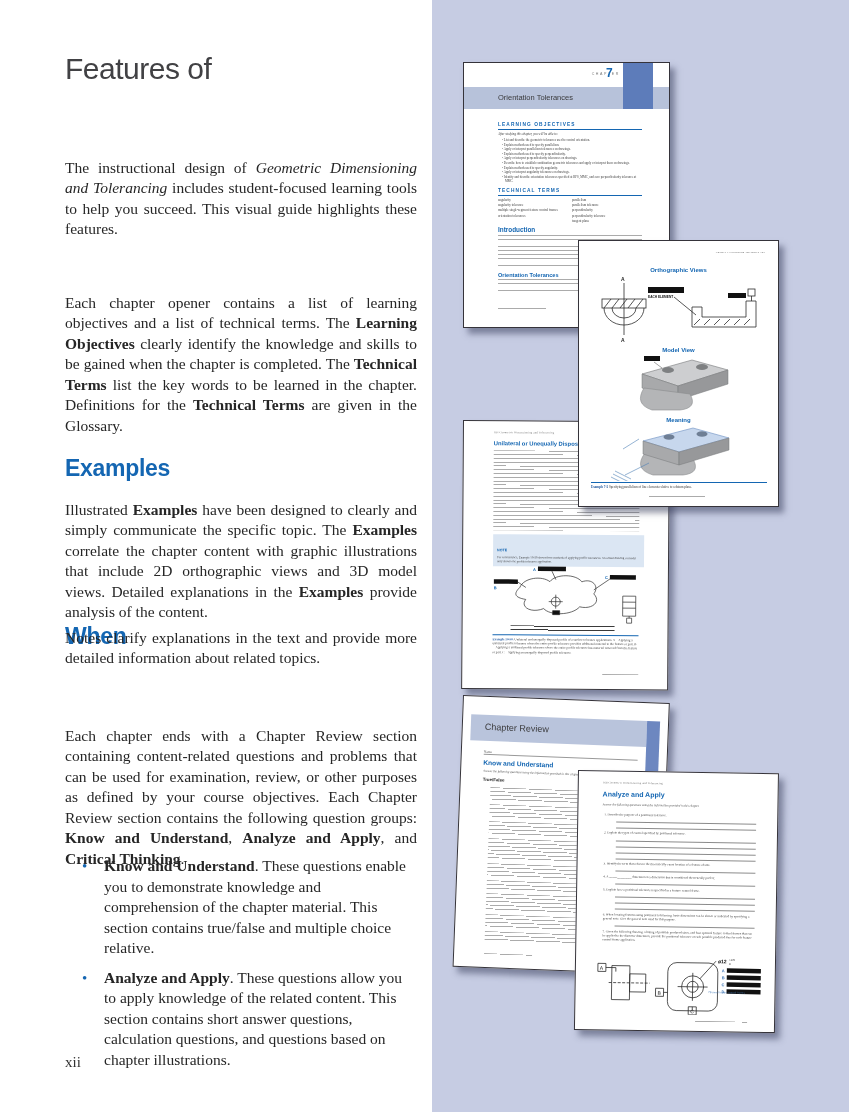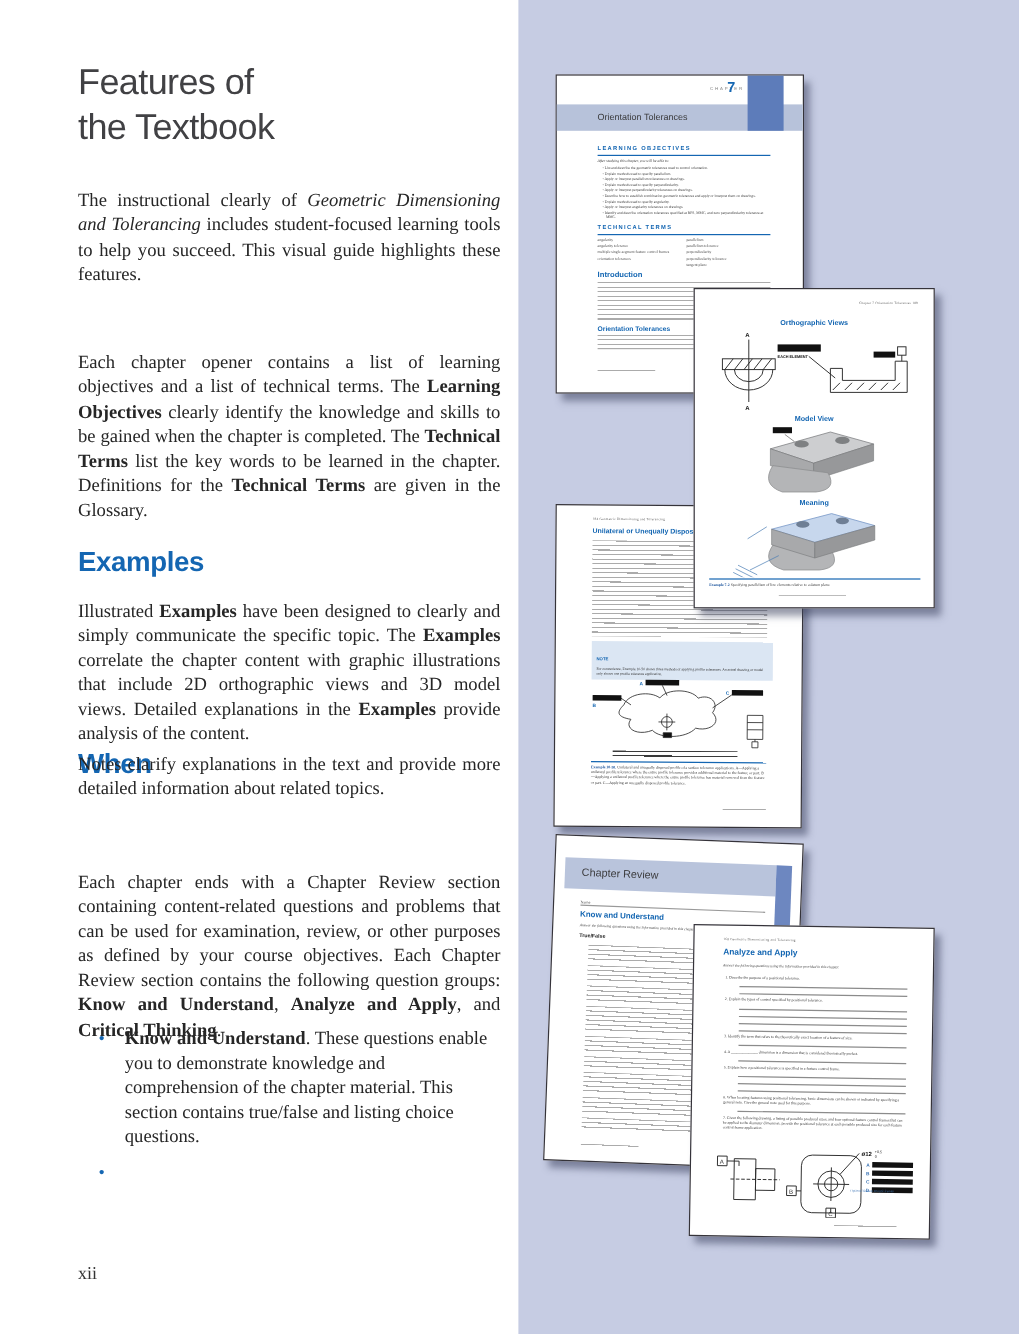--- a/index.html
+++ b/index.html
@@ -91,42 +91,42 @@
   #t5 .optcap{position:absolute;left:133px;top:218px;width:44px;font-size:2.9px;line-height:3.6px;color:#3f76b5;}
   svg text{font-family:"Liberation Sans",sans-serif;}
 </style>
 </head>
 <body>
 
 <div id="page">
 
   <div id="title" class="abs">
     <div>Features of</div>
-    <div>the Textbook</div>
   </div>
 
-  <p id="intro-p" class="abs para"><span>The instructional clearly of </span><span style="font-style: italic;">Geometric Dimensioning and Tolerancing</span><span> includes student-focused learning tools to help you succeed. This visual guide highlights these features.</span></p>
+  <p id="intro-p" class="abs para"><span>The instructional design of </span><span style="font-style: italic;">Geometric Dimensioning and Tolerancing</span><span> includes student-focused learning tools to help you succeed. This visual guide highlights these features.</span></p>
 
   <p id="p1" class="abs para"><span>Each chapter opener contains a list of learning objectives and a list of technical terms. The </span><span style="font-weight: bold;">Learning Objectives</span><span> clearly identify the knowledge and skills to be gained when the chapter is completed. The </span><span style="font-weight: bold;">Technical Terms</span><span> list the key words to be learned in the chapter. Definitions for the </span><span style="font-weight: bold;">Technical Terms</span><span> are given in the Glossary.</span></p>
 
   <h2 id="h2" class="abs sec-h">Examples</h2>
   <p id="p2" class="abs para"><span>Illustrated </span><span style="font-weight: bold;">Examples</span><span> have been designed to clearly and simply communicate the specific topic. The </span><span style="font-weight: bold;">Examples</span><span> correlate the chapter content with graphic illustrations that include 2D orthographic views and 3D model views. Detailed explanations in the </span><span style="font-weight: bold;">Examples</span><span> provide analysis of the content.</span></p>
 
   <h2 id="h3" class="abs sec-h">When</h2>
   <p id="p3" class="abs para"><span>Notes clarify explanations in the text and provide more detailed information about related topics.</span></p>
 
   <p id="p4" class="abs para"><span>Each chapter ends with a Chapter Review section containing content-related questions and problems that can be used for examination, review, or other purposes as defined by your course objectives. Each Chapter Review section contains the following question groups: </span><span style="font-weight: bold;">Know and Understand</span><span>, </span><span style="font-weight: bold;">Analyze and Apply</span><span>, and </span><span style="font-weight: bold;">Critical Thinking</span><span>.</span></p>
 
   <div id="bullets" class="abs">
     <div class="bullet">
       <span class="dot">•</span>
-      <span><span style="font-weight: bold;">Know and Understand</span><span>. These questions enable you to demonstrate knowledge and comprehension of the chapter material. This section contains true/false and listing choice questions.</span></span>
+      <span><span style="font-weight: bold;">Know and Understand</span><span>. These questions enable you to demonstrate knowledge and comprehension of the chapter material. This section contains true/false and multiple choice relative.</span></span>
     </div>
     <div class="bullet">
       <span class="dot">•</span>
+      <span><span style="font-weight: bold;">Analyze and Apply</span><span>. These questions allow you to apply knowledge of the related content. This section contains short answer questions, calculation questions, and questions based on chapter illustrations.</span></span>
     </div>
   </div>
 
   <div id="folio" class="abs">xii</div>
 
   <div id="panel" class="abs">
 
     <div id="t1" class="thumb" style="z-index:1;">
       <div class="band"></div>
       <div class="block"></div>

